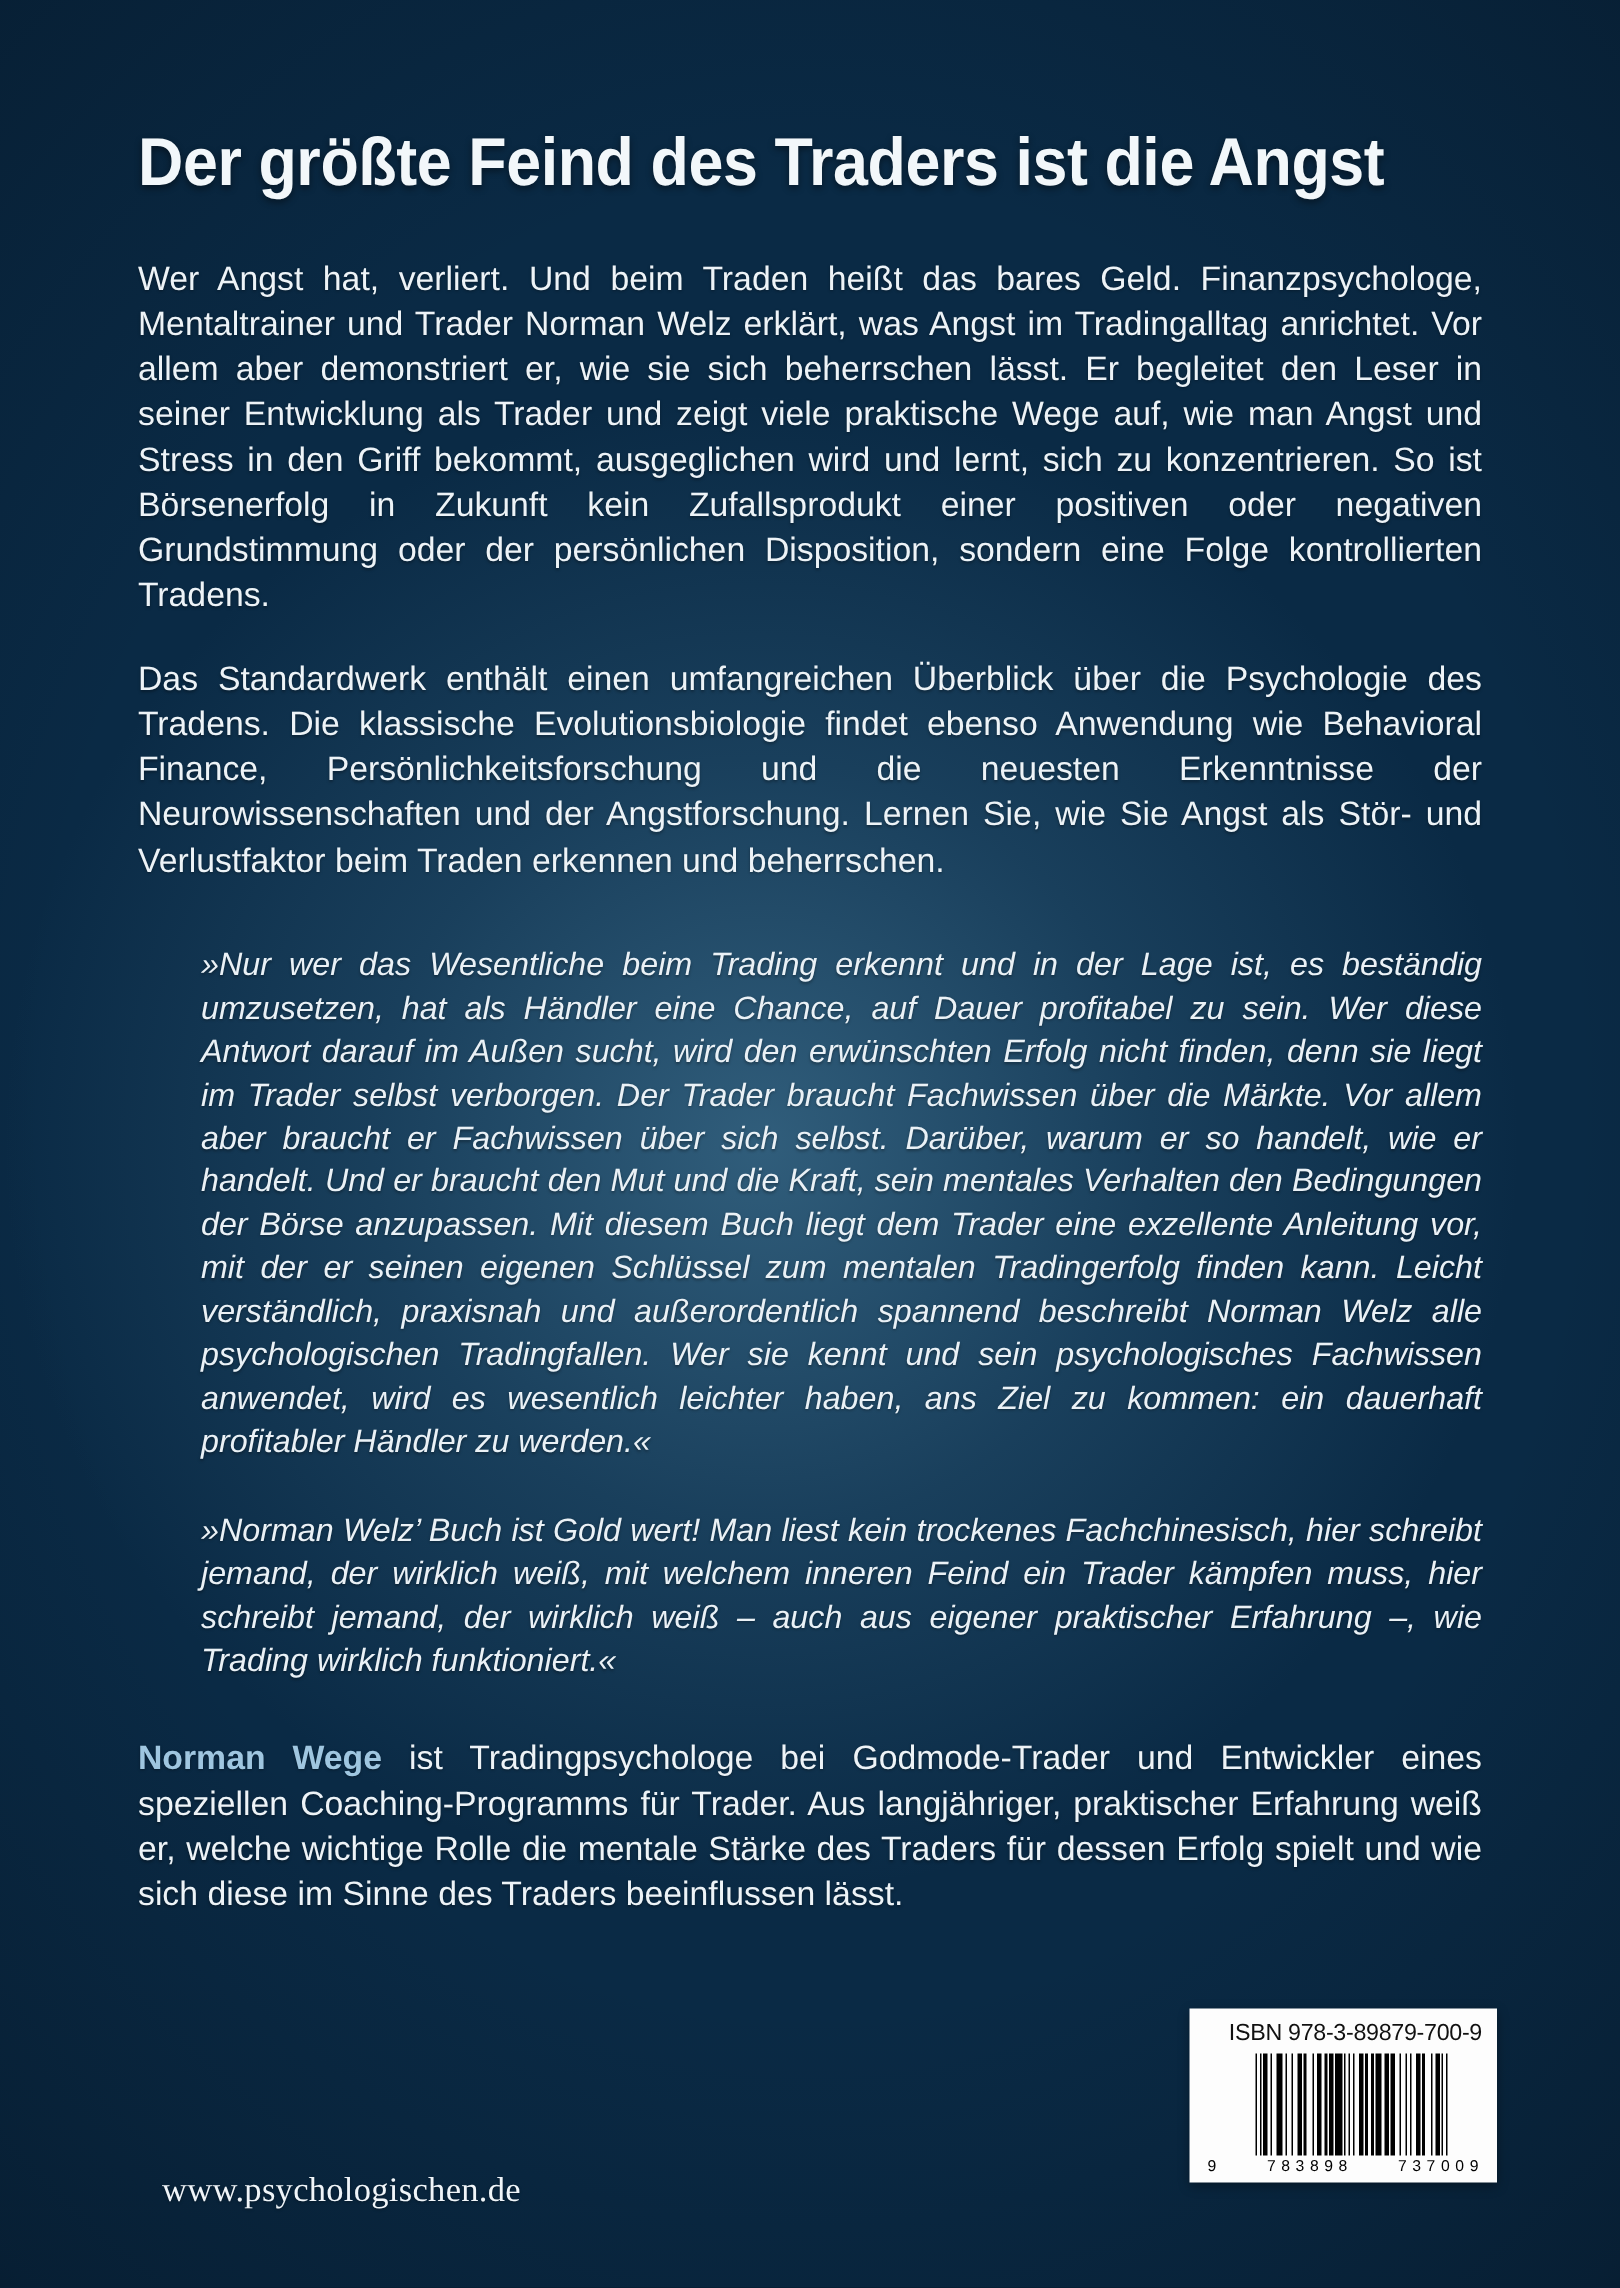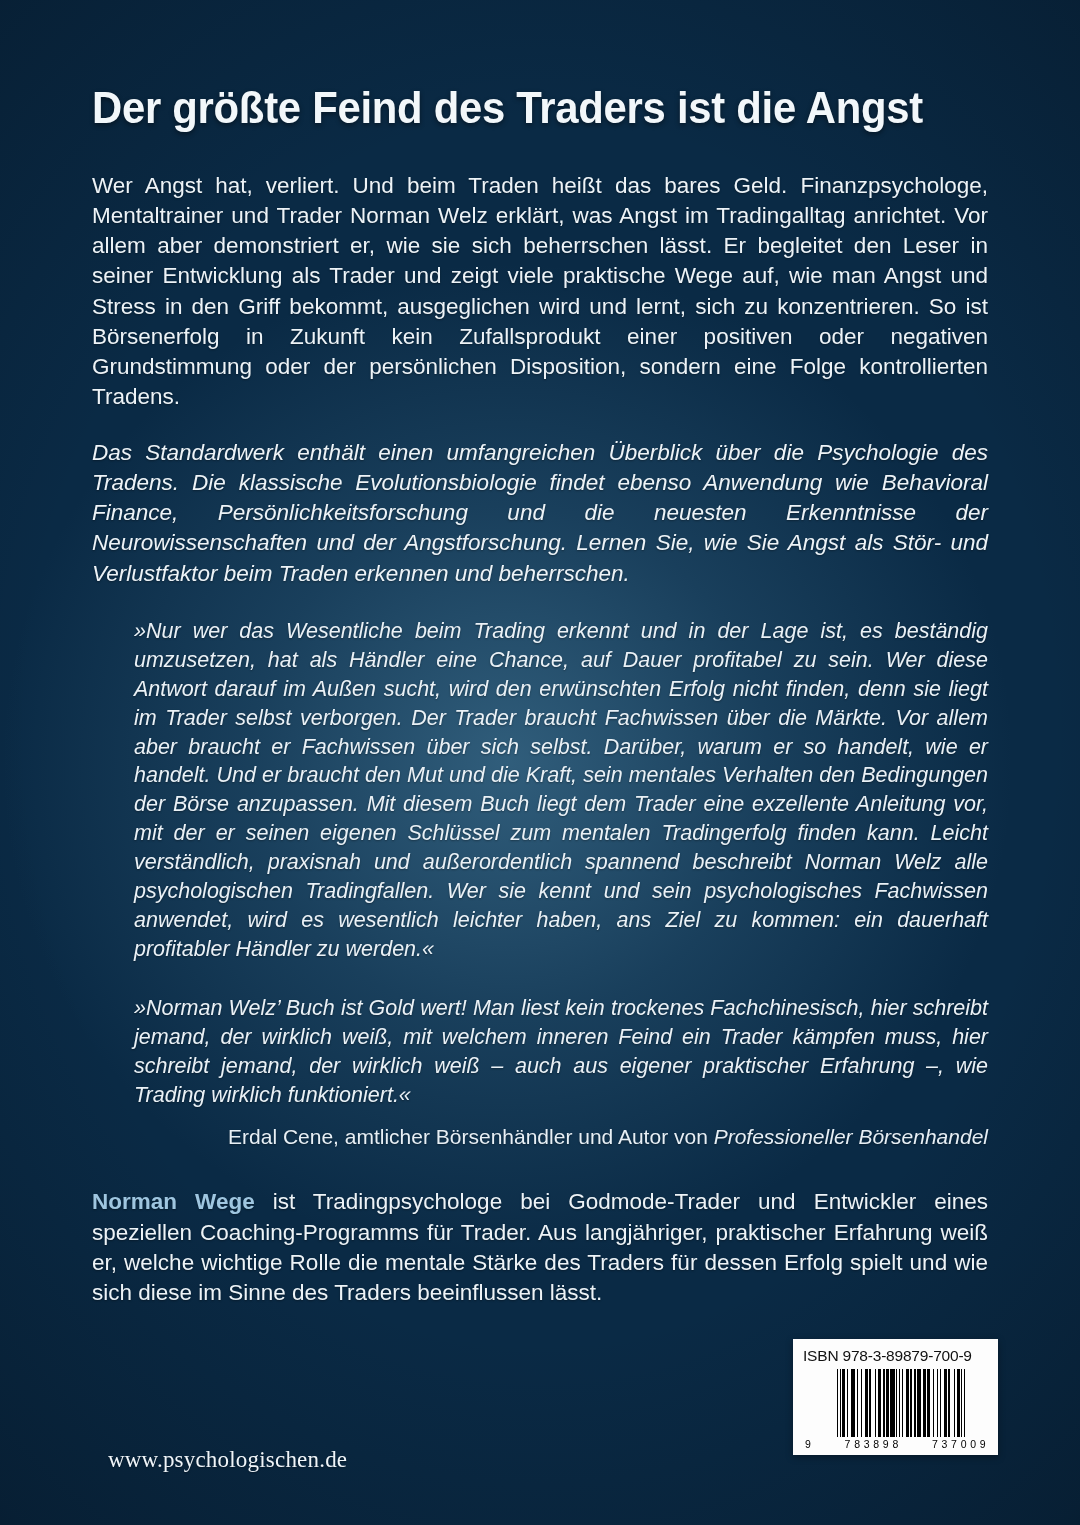--- a/index.html
+++ b/index.html
@@ -74,33 +74,33 @@
   
   .body-p {
     margin: 0;
     font-size: 22.5px;
     line-height: 1.345;
     text-align: justify;
     color: #edf3f7;
     text-shadow: 0 1px 2px rgba(0,0,0,0.35);
   }
   .p-first { margin-top: 39px; }
-  .p-second { margin-top: 25px; font-style: italic; }
+  .p-second { margin-top: 25px; }
 
   
   .quote {
     margin: 0 0 0 42px;
     font-size: 21.5px;
     line-height: 1.345;
     font-style: italic;
     text-align: justify;
     color: #eaf1f6;
     text-shadow: 0 1px 2px rgba(0,0,0,0.35);
   }
-  .quote-1 { margin-top: 28px; }
+  .quote-1 { margin-top: 40px; }
   .quote-2 { margin-top: 30px; }
   .attrib {
     margin: 14px 0 0 0;
     font-size: 21px;
     line-height: 1.33;
     text-align: right;
     color: #e7eff5;
     text-shadow: 0 1px 2px rgba(0,0,0,0.35);
   }
   .attrib em { font-style: italic; }
@@ -173,21 +173,21 @@
     width: 205px;
     background: #fdfdfd;
     padding: 8px 10px 5px 10px;
     box-sizing: border-box;
     box-shadow: 0 2px 7px rgba(0,0,0,0.35);
   }
   .isbn-text {
     font-family: "Liberation Sans", sans-serif;
     font-size: 15.5px;
     color: #111;
-    text-align: left;
+    text-align: right;
     letter-spacing: -0.2px;
     margin-bottom: 4px;
     white-space: nowrap;
   }
   .bars {
     display: flex;
     align-items: flex-end;
     height: 68px;
     gap: 0;
     justify-content: center;
@@ -225,23 +225,20 @@
 
     <p class="body-p p-first">Wer Angst hat, verliert. Und beim Traden heißt das bares Geld. Finanzpsychologe, Mentaltrainer und Trader Norman Welz erklärt, was Angst im Tradingalltag anrichtet. Vor allem aber demonstriert er, wie sie sich beherrschen lässt. Er begleitet den Leser in seiner Entwicklung als Trader und zeigt viele praktische Wege auf, wie man Angst und Stress in den Griff bekommt, ausgeglichen wird und lernt, sich zu konzentrieren. So ist Börsenerfolg in Zukunft kein Zufallsprodukt einer positiven oder negativen Grundstimmung oder der persönlichen Disposition, sondern eine Folge kontrollierten Tradens.</p>
 
     <p class="body-p p-second">Das Standardwerk enthält einen umfangreichen Überblick über die Psychologie des Tradens. Die klassische Evolutionsbiologie findet ebenso Anwendung wie Behavioral Finance, Persönlichkeitsforschung und die neuesten Erkenntnisse der Neurowissenschaften und der Angstforschung. Lernen Sie, wie Sie Angst als Stör- und Verlustfaktor beim Traden erkennen und beherrschen.</p>
 
     <p class="quote quote-1">»Nur wer das Wesentliche beim Trading erkennt und in der Lage ist, es beständig umzusetzen, hat als Händler eine Chance, auf Dauer profitabel zu sein. Wer diese Antwort darauf im Außen sucht, wird den erwünschten Erfolg nicht finden, denn sie liegt im Trader selbst verborgen. Der Trader braucht Fachwissen über die Märkte. Vor allem aber braucht er Fachwissen über sich selbst. Darüber, warum er so handelt, wie er handelt. Und er braucht den Mut und die Kraft, sein mentales Verhalten den Bedingungen der Börse anzupassen. Mit diesem Buch liegt dem Trader eine exzellente Anleitung vor, mit der er seinen eigenen Schlüssel zum mentalen Tradingerfolg finden kann. Leicht verständlich, praxisnah und außerordentlich spannend beschreibt Norman Welz alle psychologischen Tradingfallen. Wer sie kennt und sein psychologisches Fachwissen anwendet, wird es wesentlich leichter haben, ans Ziel zu kommen: ein dauerhaft profitabler Händler zu werden.«</p>
 
 
     <p class="quote quote-2">»Norman Welz’ Buch ist Gold wert! Man liest kein trockenes Fachchinesisch, hier schreibt jemand, der wirklich weiß, mit welchem inneren Feind ein Trader kämpfen muss, hier schreibt jemand, der wirklich weiß – auch aus eigener praktischer Erfahrung –, wie Trading wirklich funktioniert.«</p>
 
-    <p class="attrib">
-      <span>Erdal Cene, amtlicher Börsenhändler und Autor von </span><em>Professioneller Börsenhandel</em>
-    </p>
 
     <p class="bio">
       <span class="bio-name">Norman Wege</span><span> ist Tradingpsychologe bei Godmode-Trader und Entwickler eines speziellen Coaching-Programms für Trader. Aus langjähriger, praktischer Erfahrung weiß er, welche wichtige Rolle die mentale Stärke des Traders für dessen Erfolg spielt und wie sich diese im Sinne des Traders beeinflussen lässt.</span>
     </p>
 
   </div>
 
   <div class="footer">
 
     <div class="logo-block">

